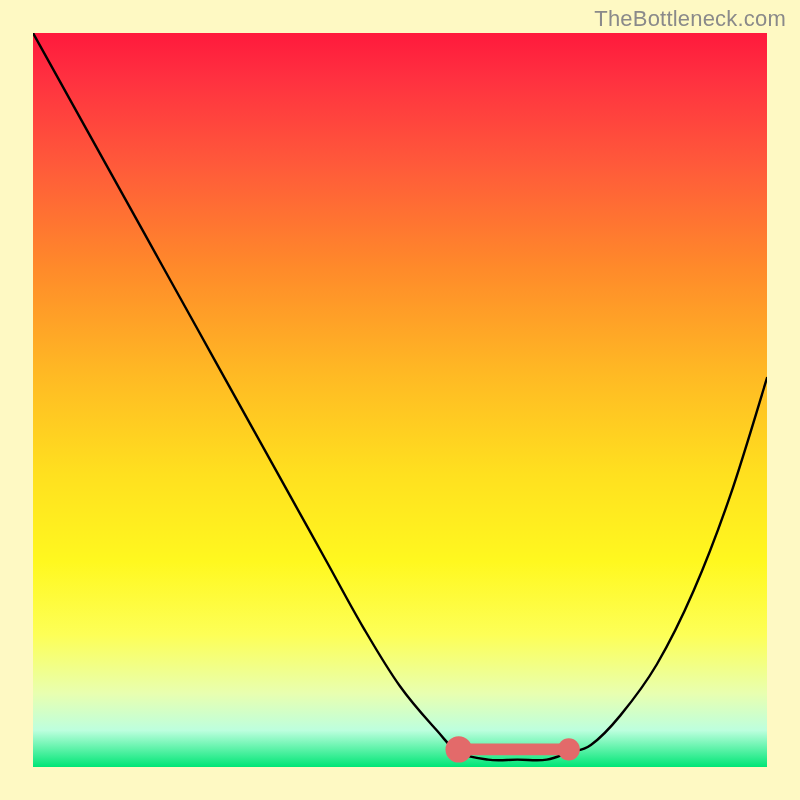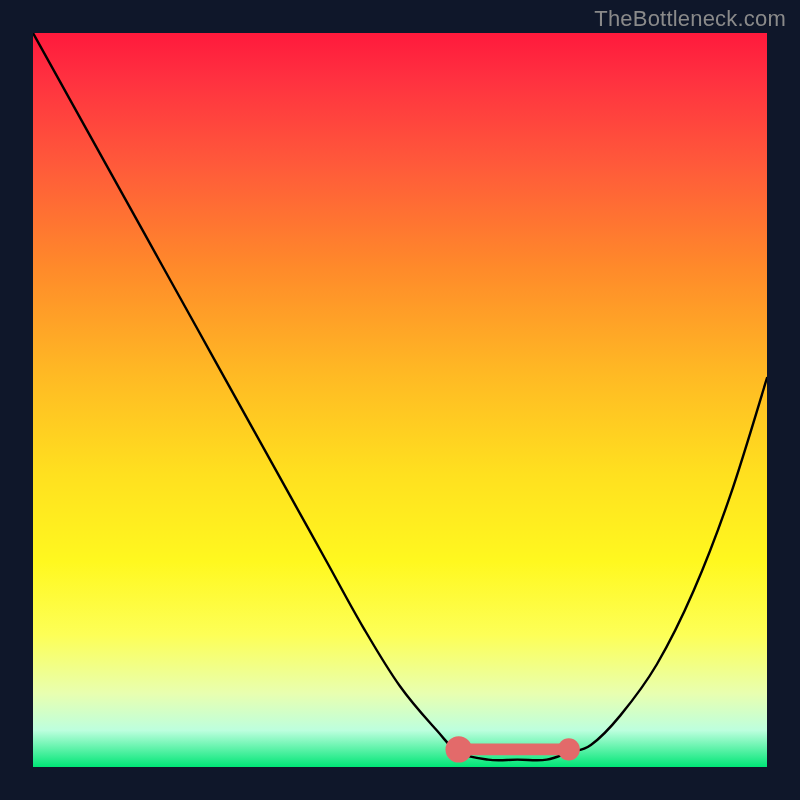--- a/index.html
+++ b/index.html
@@ -9,21 +9,21 @@
     height: 800px;
     background: #000;
     overflow: hidden;
   }
   .frame {
     position: absolute;
     left: 0;
     top: 0;
     width: 800px;
     height: 800px;
-    background: #0f172a;
+    background: #fef9c3;
   }
   .plot {
     position: absolute;
     left: 33px;
     top: 33px;
     width: 734px;
     height: 734px;
     background: linear-gradient(to bottom,
       #ff1a3c 0%,
       #ff3040 6%,

